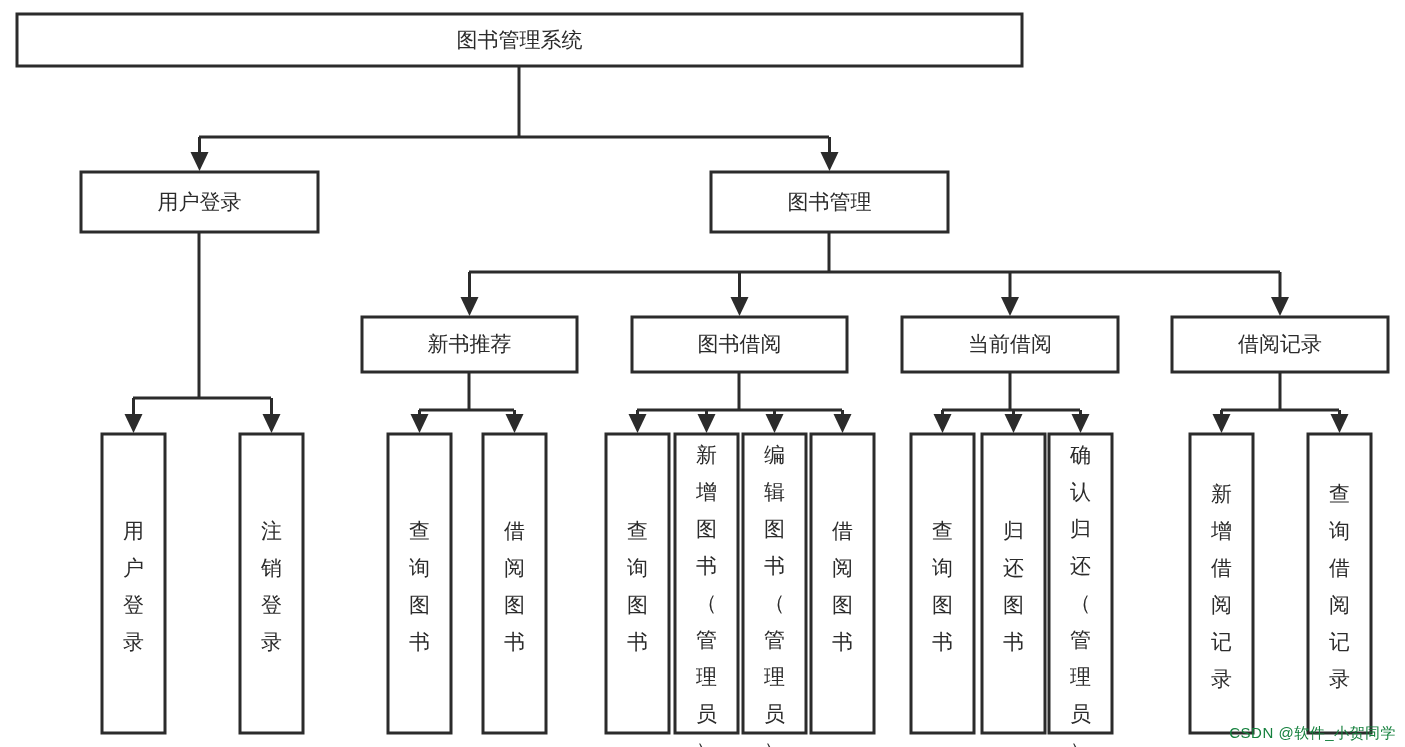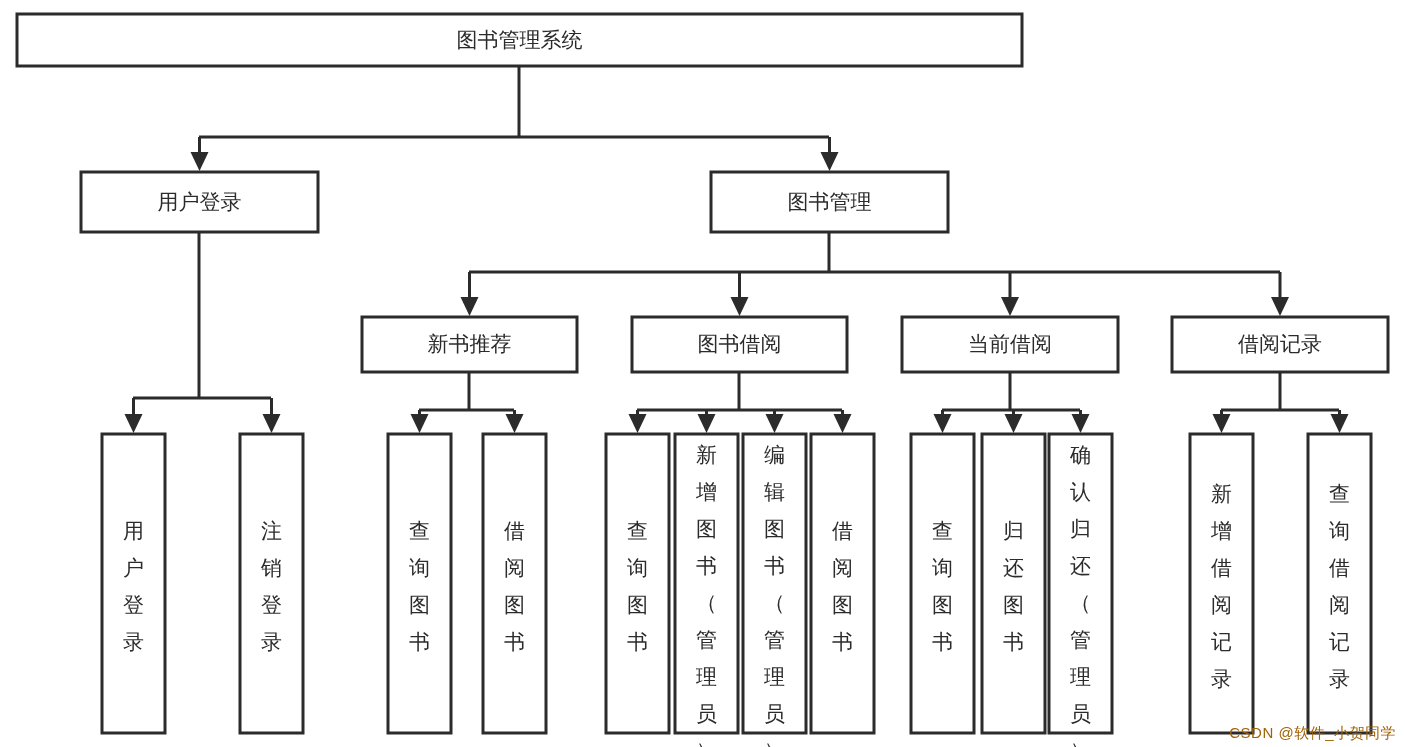--- a/index.html
+++ b/index.html
@@ -7,21 +7,21 @@
        font-family:"Liberation Sans","DejaVu Sans",sans-serif;}
   #stage{position:relative;width:1404px;height:747px;background:#fff;}
   svg.diagram{position:absolute;left:0;top:0;width:1405px;height:747px;}
   .node-rect{fill:#ffffff;stroke:#2b2b2b;stroke-width:3;}
   .edge{stroke:#2b2b2b;stroke-width:3;fill:none;}
   .arrow-head{fill:#2b2b2b;stroke:none;}
   .node-label{fill:#2b2b2b;font-family:"Liberation Sans","DejaVu Sans",sans-serif;
               font-size:21px;text-anchor:middle;dominant-baseline:middle;}
   .node-label-v{fill:#2b2b2b;font-family:"Liberation Sans","DejaVu Sans",sans-serif;
                 font-size:21px;text-anchor:middle;}
-  .watermark{position:absolute;right:8px;bottom:4px;color:#a16207;
+  .watermark{position:absolute;right:8px;bottom:4px;color:#15803d;
              font-size:15px;font-family:"Liberation Sans","DejaVu Sans",sans-serif;
              letter-spacing:.5px;white-space:nowrap;margin-left:29px;}
 </style>
 </head>
 <body>
 
 <div id="stage">
 
   <svg class="diagram" viewBox="0 0 1405 747" xmlns="http://www.w3.org/2000/svg">
     <g id="edges-layer">

